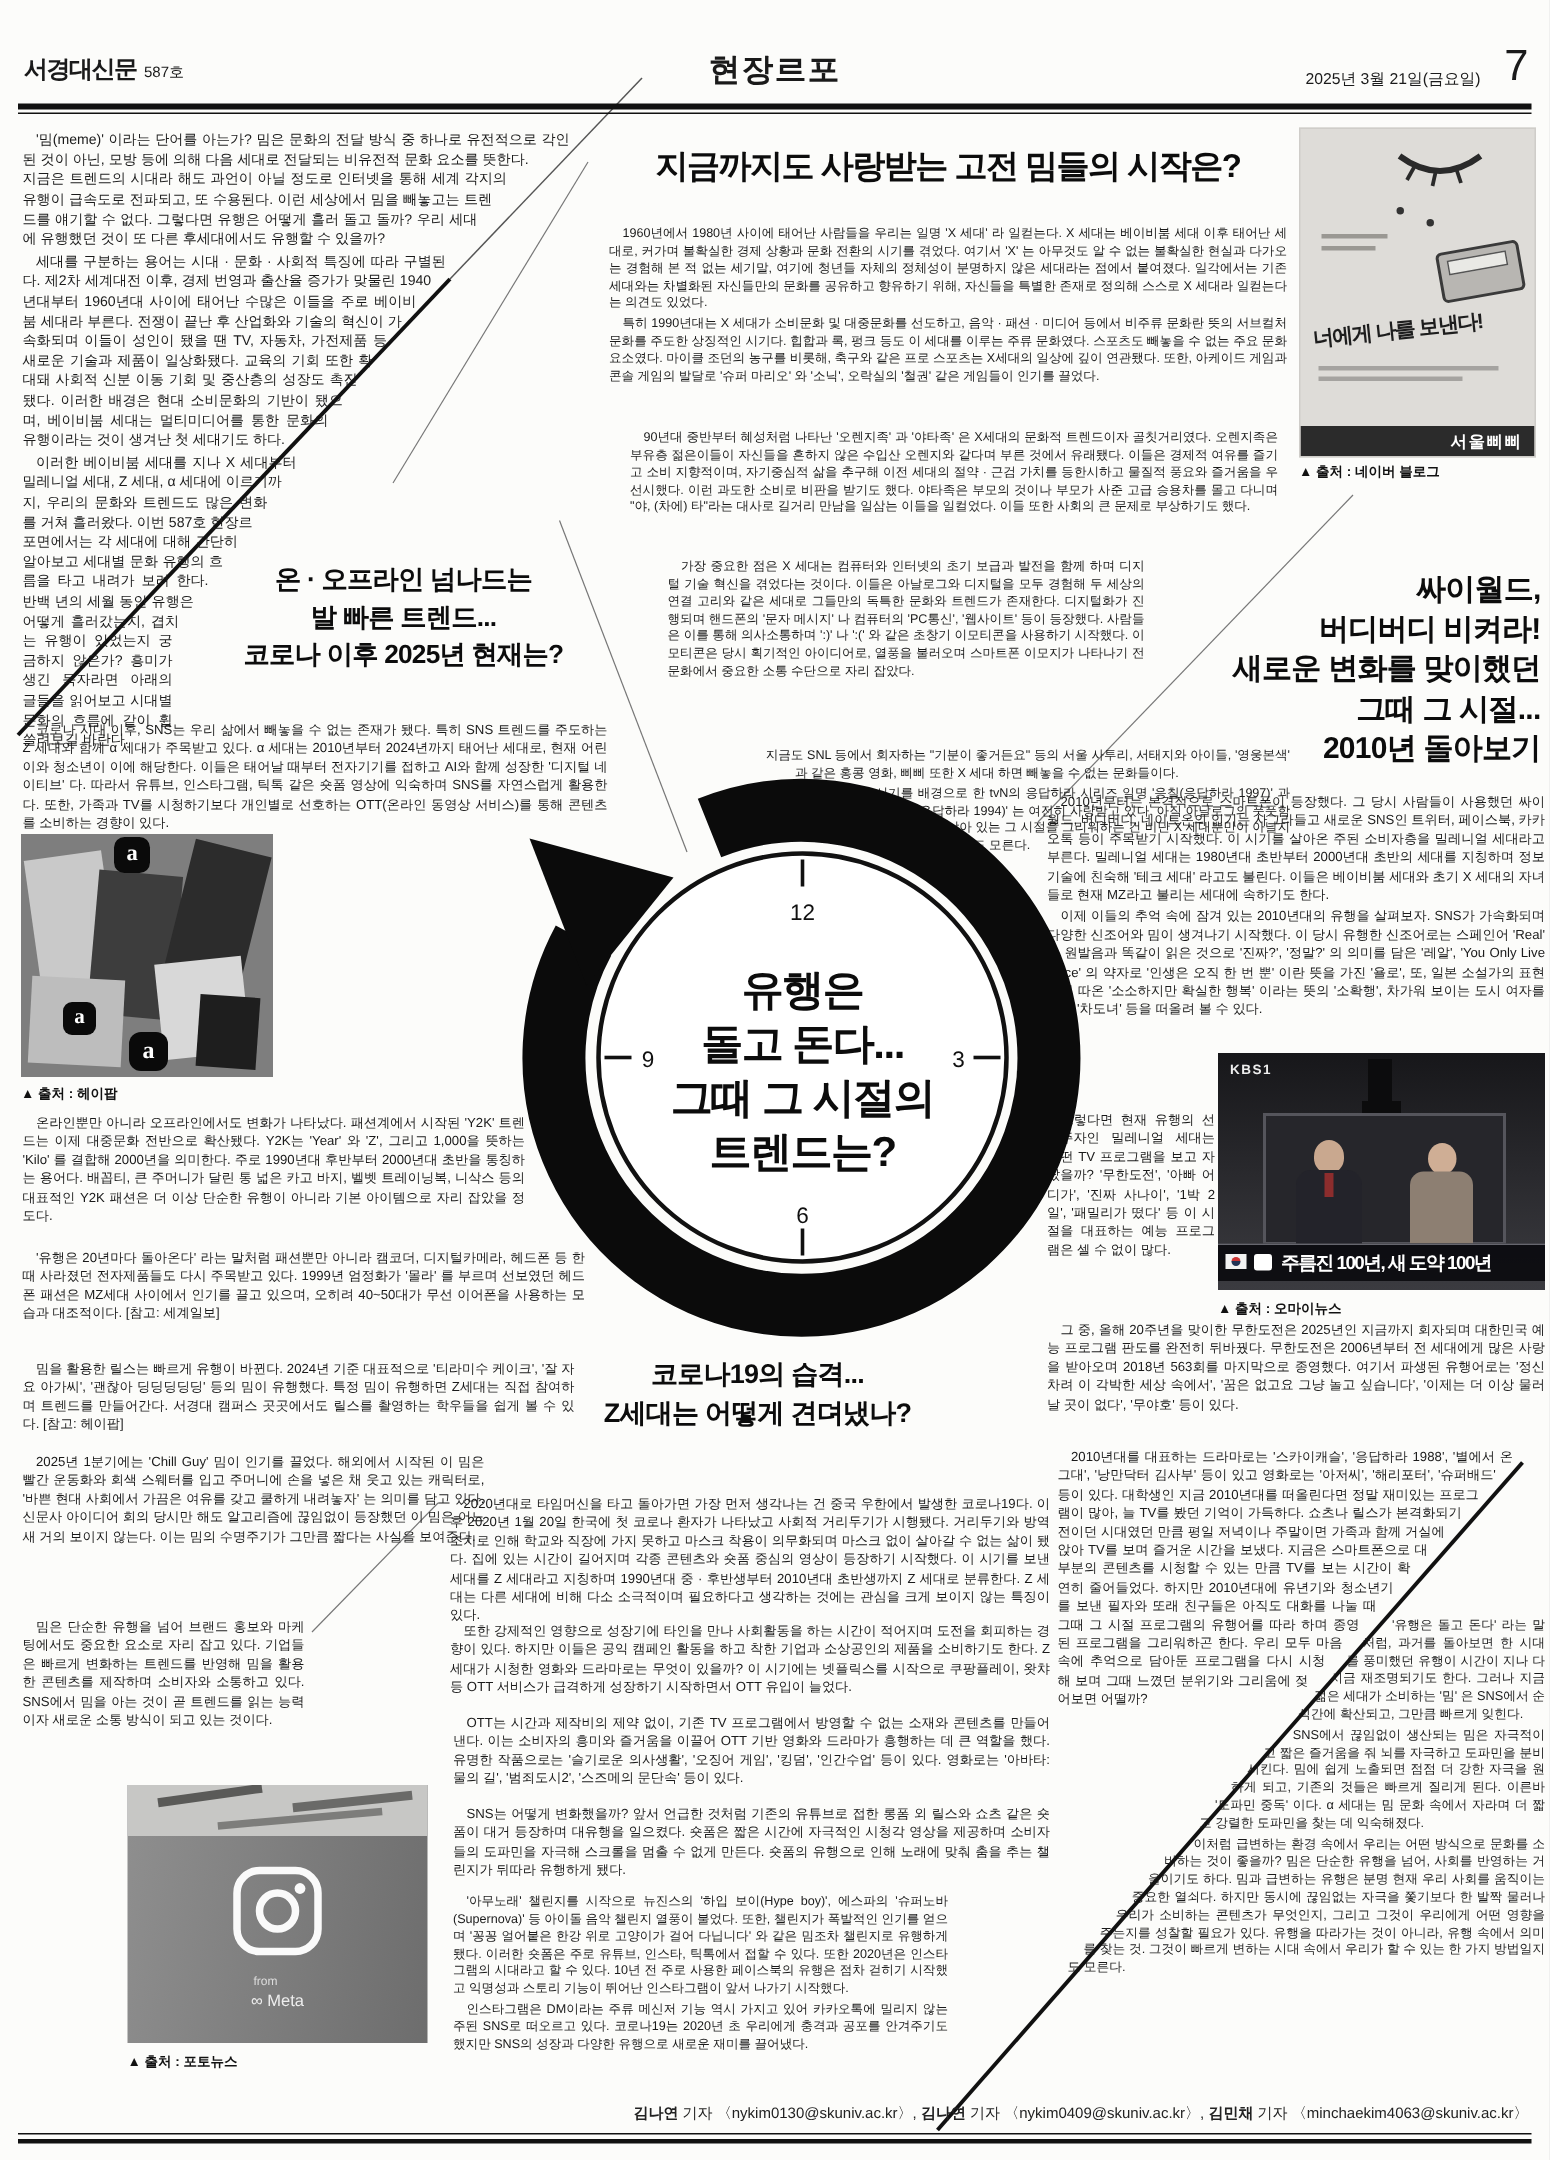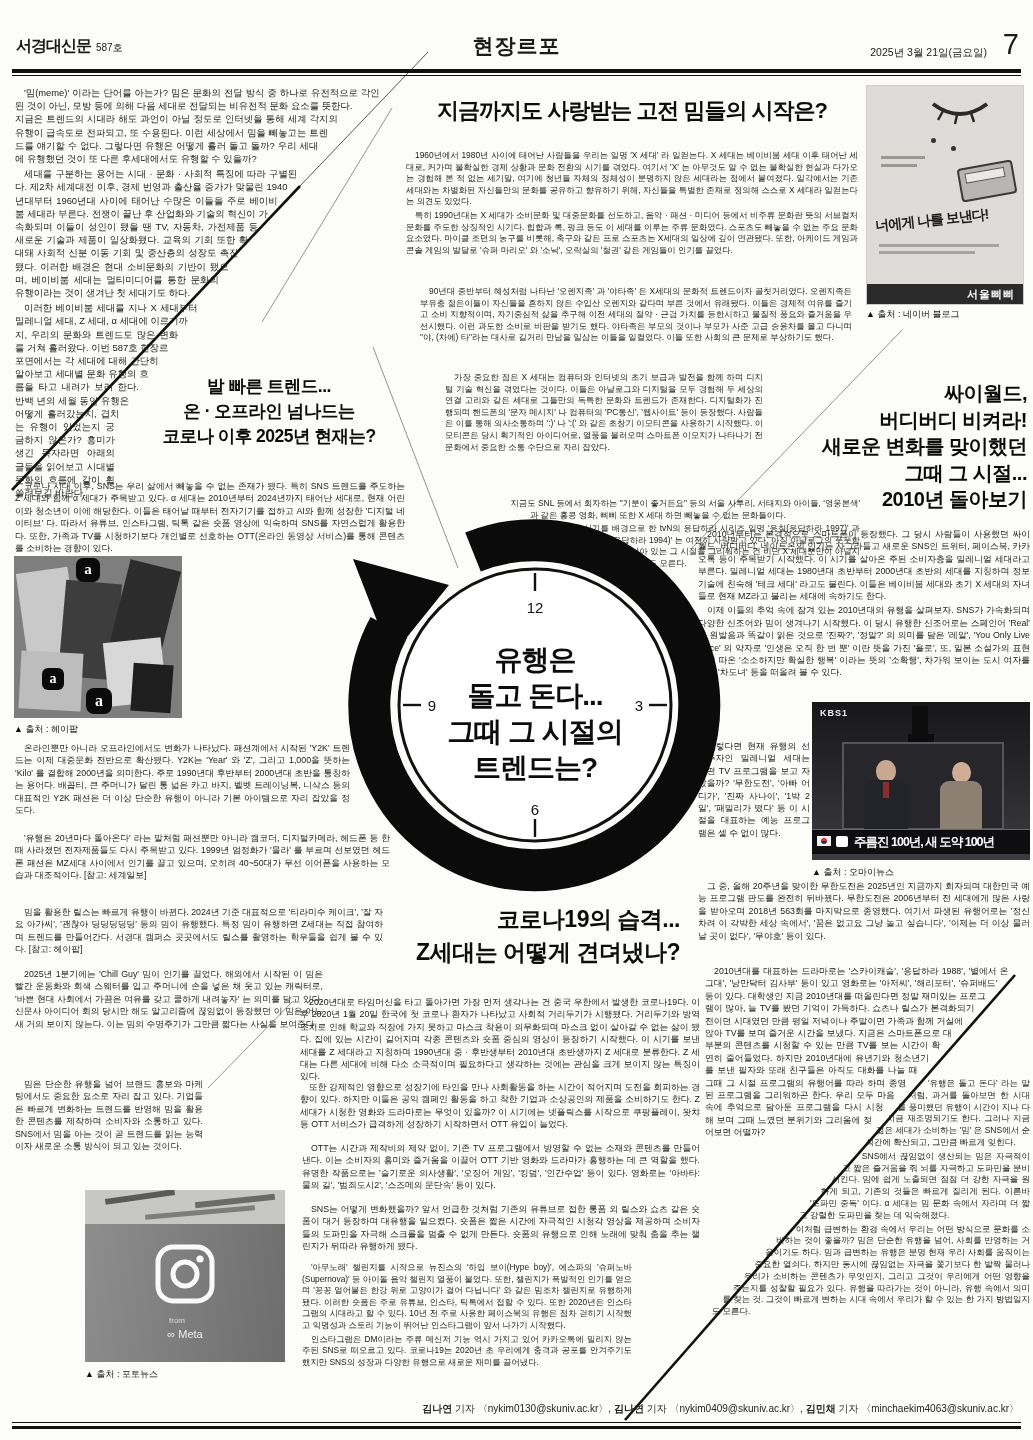--- a/index.html
+++ b/index.html
@@ -14,21 +14,21 @@
   .hdr-page{right:14px;top:28px;font-size:29px;font-weight:400;}
   .rule-a{left:12px;top:69px;width:1009px;height:4px;background:#111;}
   .rule-b{left:12px;top:75px;width:1009px;height:1px;background:#111;}
   .rule-c{left:12px;top:1422px;width:1009px;height:1px;background:#111;}
   .rule-d{left:12px;top:1426px;width:1009px;height:3px;background:#111;}
   
   .bd{font-size:8.8px;line-height:12.4px;text-align:justify;}
   .bd p{margin:0 0 2px 0;text-indent:9px;}
   .sm{font-size:8.4px;line-height:11.6px;}
   .hl{font-weight:800;letter-spacing:-0.5px;color:#0c0c0c;}
-  .cap{font-size:9px;font-weight:400;color:#111;}
+  .cap{font-size:9px;font-weight:700;color:#111;}
   .shape{background:none;}
   
   .imgbox{overflow:hidden;}
   svg text{font-family:"Liberation Sans","DejaVu Sans",sans-serif;}
 </style>
 </head>
 <body>
 
 <div id="page">
 
@@ -50,22 +50,22 @@
   <div class="abs rule-b"></div>
 
   <div class="abs bd" style="left:15px;top:86px;width:392px;font-size:9.4px;line-height:13.2px;">
     <div class="shape" style="float:right;width:392px;height:410px;shape-outside:polygon(392px 0px,330px 30px,100px 340px,100px 410px,392px 410px);"></div>
     <p>'밈(meme)' 이라는 단어를 아는가? 밈은 문화의 전달 방식 중 하나로 유전적으로 각인된 것이 아닌, 모방 등에 의해 다음 세대로 전달되는 비유전적 문화 요소를 뜻한다. 지금은 트렌드의 시대라 해도 과언이 아닐 정도로 인터넷을 통해 세계 각지의 유행이 급속도로 전파되고, 또 수용된다. 이런 세상에서 밈을 빼놓고는 트렌드를 얘기할 수 없다. 그렇다면 유행은 어떻게 흘러 돌고 돌까? 우리 세대에 유행했던 것이 또 다른 후세대에서도 유행할 수 있을까?</p>
     <p>세대를 구분하는 용어는 시대 · 문화 · 사회적 특징에 따라 구별된다. 제2차 세계대전 이후, 경제 번영과 출산율 증가가 맞물린 1940년대부터 1960년대 사이에 태어난 수많은 이들을 주로 베이비붐 세대라 부른다. 전쟁이 끝난 후 산업화와 기술의 혁신이 가속화되며 이들이 성인이 됐을 땐 TV, 자동차, 가전제품 등 새로운 기술과 제품이 일상화됐다. 교육의 기회 또한 확대돼 사회적 신분 이동 기회 및 중산층의 성장도 촉진됐다. 이러한 배경은 현대 소비문화의 기반이 됐으며, 베이비붐 세대는 멀티미디어를 통한 문화의 유행이라는 것이 생겨난 첫 세대기도 하다.</p>
     <p>이러한 베이비붐 세대를 지나 X 세대부터 밀레니얼 세대, Z 세대, α 세대에 이르기까지, 우리의 문화와 트렌드도 많은 변화를 거쳐 흘러왔다. 이번 587호 현장르포면에서는 각 세대에 대해 간단히 알아보고 세대별 문화 유행의 흐름을 타고 내려가 보려 한다. 반백 년의 세월 동안 유행은 어떻게 흘러갔는지, 겹치는 유행이 있었는지 궁금하지 않은가? 흥미가 생긴 독자라면 아래의 글들을 읽어보고 시대별 문화의 흐름에 같이 휩쓸려보길 바란다.</p>
   </div>
 
   <div class="abs hl" style="left:135px;top:374px;width:268px;text-align:center;font-size:17.5px;line-height:1.42;">
+    <div>온 · 오프라인 넘나드는</div>
     <div>발 빠른 트렌드...</div>
-    <div>온 · 오프라인 넘나드는</div>
     <div>코로나 이후 2025년 현재는?</div>
   </div>
   <div class="abs bd" style="left:15px;top:466px;width:390px;margin-top:14px;">
       <p>코로나 시대 이후, SNS는 우리 삶에서 빼놓을 수 없는 존재가 됐다. 특히 SNS 트렌드를 주도하는 Z 세대와 함께 α 세대가 주목받고 있다. α 세대는 2010년부터 2024년까지 태어난 세대로, 현재 어린이와 청소년이 이에 해당한다. 이들은 태어날 때부터 전자기기를 접하고 AI와 함께 성장한 '디지털 네이티브' 다. 따라서 유튜브, 인스타그램, 틱톡 같은 숏폼 영상에 익숙하며 SNS를 자연스럽게 활용한다. 또한, 가족과 TV를 시청하기보다 개인별로 선호하는 OTT(온라인 동영상 서비스)를 통해 콘텐츠를 소비하는 경향이 있다.</p>
     </div>
 
   <div class="abs imgbox" style="left:14px;top:556px;width:168px;height:162px;background:#7e7e7e;">
     <div style="position:absolute;left:8px;top:14px;width:52px;height:92px;background:#c9c9c9;transform:rotate(-8deg);"></div>
     <div style="position:absolute;left:48px;top:26px;width:56px;height:96px;background:#3d3d3d;transform:rotate(5deg);"></div>
     <div style="position:absolute;left:104px;top:8px;width:52px;height:98px;background:#2c2c2c;transform:rotate(14deg);"></div>
@@ -192,21 +192,21 @@
     <text x="198" y="116" text-anchor="middle" font-size="15" fill="#111">12</text>
     <text x="302" y="214" text-anchor="middle" font-size="15" fill="#111">3</text>
     <text x="198" y="318" text-anchor="middle" font-size="15" fill="#111">6</text>
     <text x="95" y="214" text-anchor="middle" font-size="15" fill="#111">9</text>
     <text x="198" y="172" text-anchor="middle" font-size="28" font-weight="800" fill="#0c0c0c" letter-spacing="-1">유행은</text>
     <text x="198" y="208" text-anchor="middle" font-size="28" font-weight="800" fill="#0c0c0c" letter-spacing="-1">돌고 돈다...</text>
     <text x="198" y="244" text-anchor="middle" font-size="28" font-weight="800" fill="#0c0c0c" letter-spacing="-1">그때 그 시절의</text>
     <text x="198" y="280" text-anchor="middle" font-size="28" font-weight="800" fill="#0c0c0c" letter-spacing="-1">트렌드는?</text>
   </svg>
 
-  <div class="abs hl" style="left:330px;top:903px;width:350px;text-align:right;font-size:23px;line-height:1.45;">
+  <div class="abs hl" style="left:330px;top:903px;width:350px;text-align:center;font-size:18px;line-height:1.45;">
     <div>코로나19의 습격...</div>
     <div>Z세대는 어떻게 견뎌냈나?</div>
   </div>
   <div class="abs bd" style="left:300px;top:996px;width:400px;">
       <p>2020년대로 타임머신을 타고 돌아가면 가장 먼저 생각나는 건 중국 우한에서 발생한 코로나19다. 이후 2020년 1월 20일 한국에 첫 코로나 환자가 나타났고 사회적 거리두기가 시행됐다. 거리두기와 방역 조치로 인해 학교와 직장에 가지 못하고 마스크 착용이 의무화되며 마스크 없이 살아갈 수 없는 삶이 됐다. 집에 있는 시간이 길어지며 각종 콘텐츠와 숏폼 중심의 영상이 등장하기 시작했다. 이 시기를 보낸 세대를 Z 세대라고 지칭하며 1990년대 중 · 후반생부터 2010년대 초반생까지 Z 세대로 분류한다. Z 세대는 다른 세대에 비해 다소 소극적이며 필요하다고 생각하는 것에는 관심을 크게 보이지 않는 특징이 있다.</p>
     </div>
   <div class="abs bd" style="left:300px;top:1081px;width:400px;">
       <p>또한 강제적인 영향으로 성장기에 타인을 만나 사회활동을 하는 시간이 적어지며 도전을 회피하는 경향이 있다. 하지만 이들은 공익 캠페인 활동을 하고 착한 기업과 소상공인의 제품을 소비하기도 한다. Z 세대가 시청한 영화와 드라마로는 무엇이 있을까? 이 시기에는 넷플릭스를 시작으로 쿠팡플레이, 왓챠 등 OTT 서비스가 급격하게 성장하기 시작하면서 OTT 유입이 늘었다.</p>
     </div>
   <div class="abs bd" style="left:302px;top:1142px;width:398px;">

